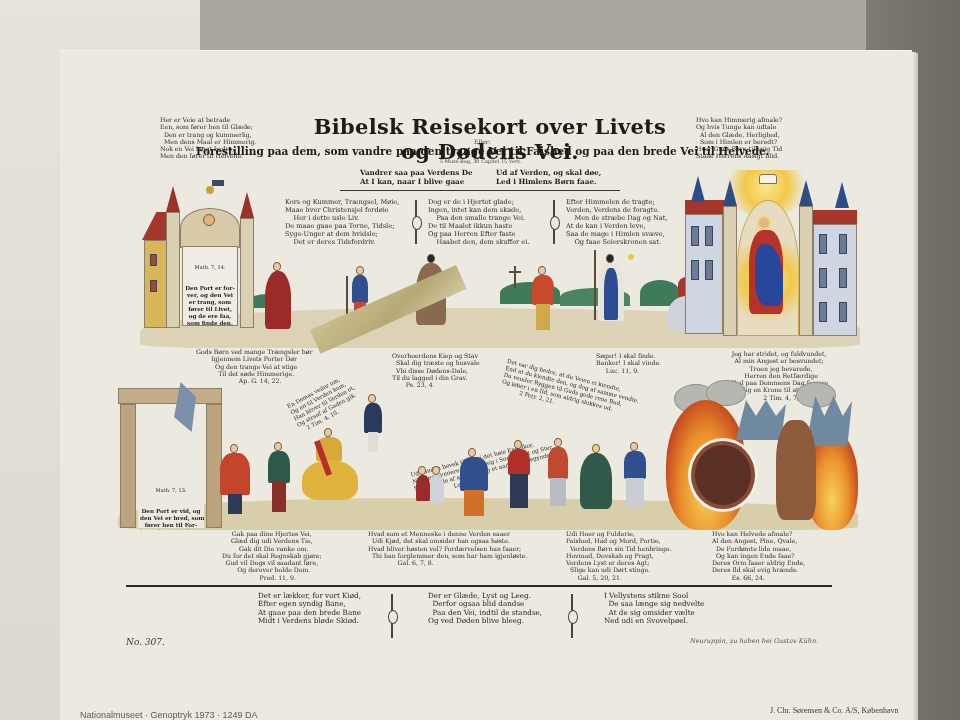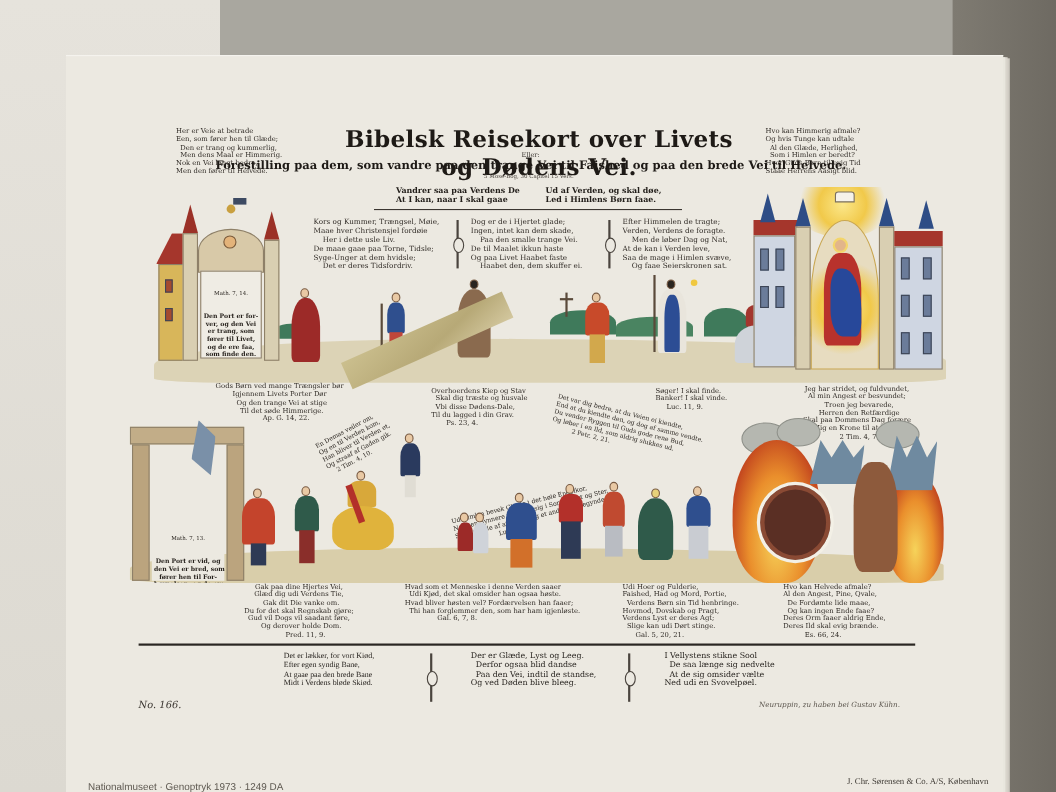--- a/index.html
+++ b/index.html
@@ -129,42 +129,42 @@
   Som i Himlen er beredt?
 Hvor Guds Børn til evig Tid
 Staae Herrens Aasigt blid.</div>
 
 <div class="title">Bibelsk Reisekort over Livets og Dødens Vei.</div>
 <div class="eller">Eller:</div>
 <div class="subtitle">Forestilling paa dem, som vandre paa den trange Vei til Faished og paa den brede Vei til Helvede.</div>
 <div class="refs">5 Mose-Bog, 30 Capitel 15 Vers.</div>
 
 <div class="mid-verse" style="left:360px;top:168px;">Vandrer saa paa Verdens De
-At I kan, naar I skal gaae</div>
+At I kan, naar I blive gaae</div>
 <div class="mid-verse" style="left:496px;top:168px;">Ud af Verden, og skal døe,
 Led i Himlens Børn faae.</div>
 <div class="rule" style="left:340px;top:190px;width:280px;"></div>
 
 <div class="verse" style="left:285px;top:198px;font-size:6.6px;line-height:8px;">Kors og Kummer, Trængsel, Møie,
 Maae hver Christensjel fordøie
     Her i dette usle Liv.
 De maae gaae paa Torne, Tidsle;
 Syge-Unger at dem hvidsle;
     Det er deres Tidsfordriv.</div>
 <div class="ornament" style="left:412px;top:200px;"></div>
 <div class="verse" style="left:428px;top:198px;font-size:6.6px;line-height:8px;">Dog er de i Hjertet glade;
 Ingen, intet kan dem skade,
     Paa den smalle trange Vei.
 De til Maalet ikkun haste
-Og paa Livet Haabet faste
+Og paa Herren Efter faste
     Haabet den, dem skuffer ei.</div>
 <div class="ornament" style="left:550px;top:200px;"></div>
 <div class="verse" style="left:566px;top:198px;font-size:6.6px;line-height:8px;">Efter Himmelen de tragte;
 Verden, Verdens de foragte.
-    Men de løber Dag og Nat,
+    Men de stræbe Dag og Nat,
 At de kan i Verden leve,
 Saa de mage i Himlen svæve,
     Og faae Seierskronen sat.</div>
 
 <div class="scene" style="left:140px;top:170px;width:720px;height:180px;">
   <div class="ground" style="left:0;top:138px;width:720px;height:40px;background:#dcd3b6;"></div>
   <div class="hill" style="left:360px;top:112px;width:60px;height:22px;"></div>
   <div class="hill" style="left:420px;top:118px;width:70px;height:18px;background:#4a8461;"></div>
   <div class="hill" style="left:500px;top:110px;width:40px;height:26px;"></div>
   <div class="hill" style="left:560px;top:120px;width:90px;height:16px;background:#4a8461;"></div>
@@ -401,32 +401,32 @@
 <div class="verse" style="left:712px;top:530px;">Hvo kan Helvede afmale?
 Al den Angest, Pine, Qvale,
   De Fordømte lide maae,
   Og kan ingen Ende faae?
 Deres Orm faaer aldrig Ende,
 Deres Ild skal evig brænde.
           Es. 66, 24.</div>
 
 <div class="rule thick" style="left:126px;top:585px;width:706px;"></div>
 
-<div class="footer-verse" style="left:258px;top:592px;font-family:Liberation Serif, serif;">Det er lækker, for vort Kiød,
+<div class="footer-verse" style="left:258px;top:592px;">Det er lækker, for vort Kiød,
 Efter egen syndig Bane,
 At gaae paa den brede Bane
 Midt i Verdens bløde Skiød.</div>
 <div class="ornament" style="left:388px;top:594px;"></div>
 <div class="footer-verse" style="left:428px;top:592px;">Der er Glæde, Lyst og Leeg.
   Derfor ogsaa blid dandse
   Paa den Vei, indtil de standse,
 Og ved Døden blive bleeg.</div>
 <div class="ornament" style="left:568px;top:594px;"></div>
 <div class="footer-verse" style="left:604px;top:592px;">I Vellystens stikne Sool
   De saa længe sig nedvelte
   At de sig omsider vælte
 Ned udi en Svovelpøel.</div>
 
-<div class="sheet-num">No. 166.</div>
+<div class="sheet-num">No. 307.</div>
 <div class="script-note">Neuruppin, zu haben bei Gustav Kühn.</div>
 
 <div class="credit-left">Nationalmuseet · Genoptryk 1973 · 1249 DA</div>
 <div class="credit-right">J. Chr. Sørensen &amp; Co. A/S, København</div>
 
 </body></html>

